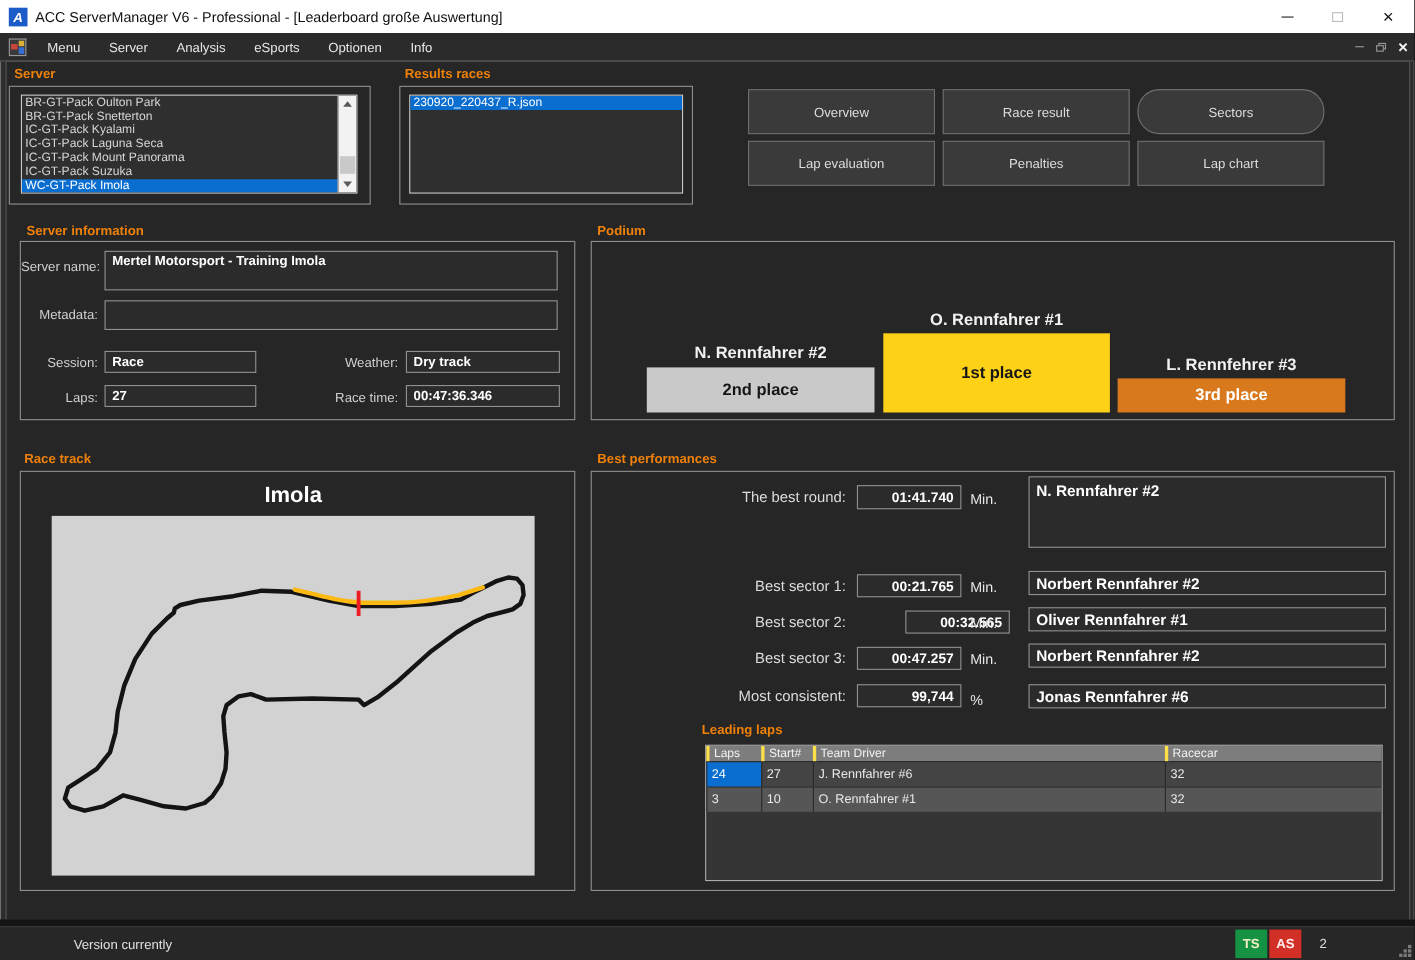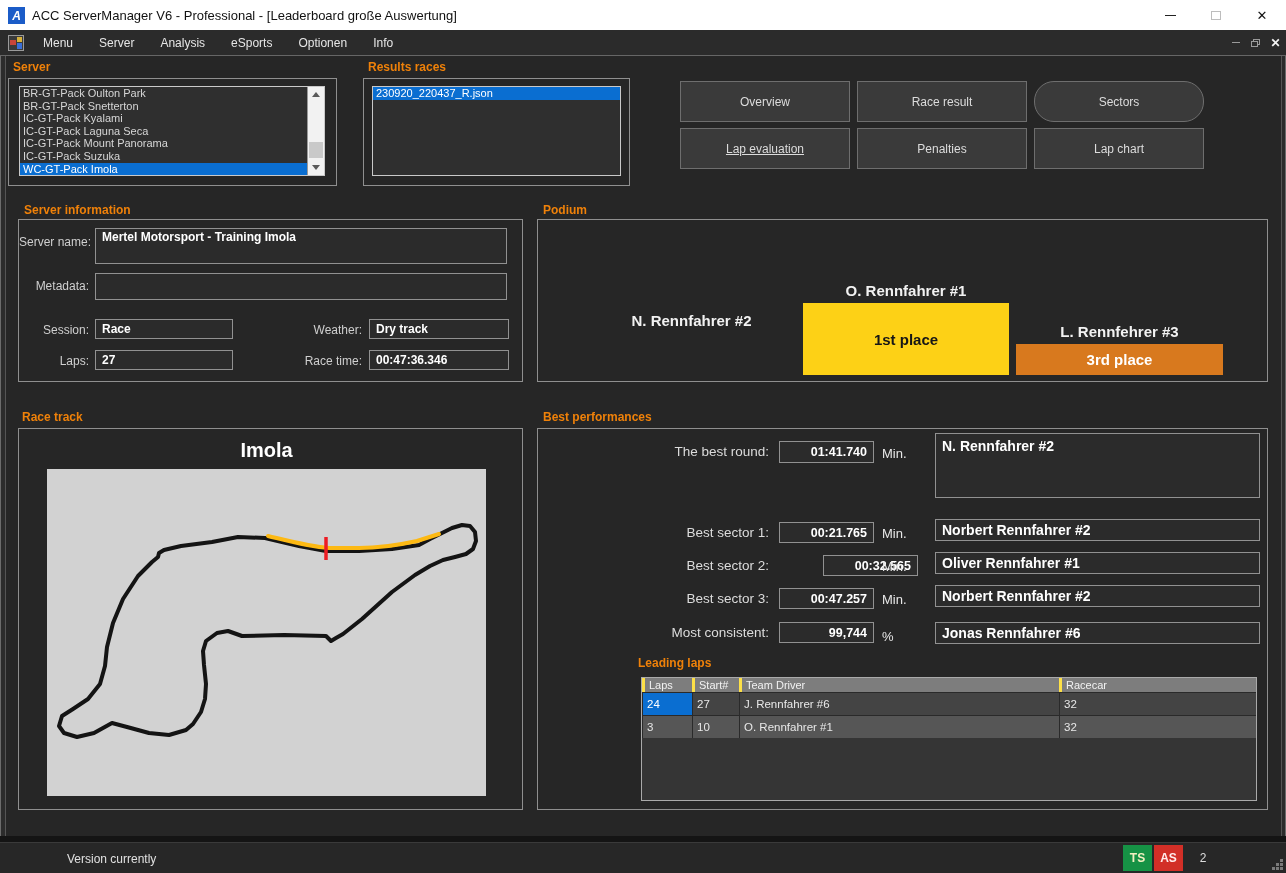--- a/index.html
+++ b/index.html
@@ -170,21 +170,21 @@
 
   <div class="group-label" style="left:368px;top:60px;">Results races</div>
   <div class="group-box" style="left:363px;top:78px;width:267px;height:108px;"></div>
   <div class="listbox" style="left:372px;top:86px;width:249px;height:90px;">
     <div class="list-item selected">230920_220437_R.json</div>
   </div>
 
   <div class="nav-btn" style="left:680px;top:81px;">Overview</div>
   <div class="nav-btn" style="left:857px;top:81px;">Race result</div>
   <div class="nav-btn" style="left:1034px;top:81px;border-radius:20px;">Sectors</div>
-  <div class="nav-btn" style="left:680px;top:128px;text-decoration:underline;">Lap evaluation</div>
+  <div class="nav-btn" style="left:680px;top:128px;">Lap evaluation</div>
   <div class="nav-btn" style="left:857px;top:128px;">Penalties</div>
   <div class="nav-btn" style="left:1034px;top:128px;">Lap chart</div>
 
   <div class="group-label" style="left:24px;top:203px;">Server information</div>
   <div class="group-box" style="left:18px;top:219px;width:505px;height:163px;">
     <div class="field-label" style="left:0;top:15px;width:70px;">Server name:</div>
     <div class="textbox" style="left:76px;top:8px;width:412px;height:36px;">Mertel Motorsport - Training Imola</div>
     <div class="field-label" style="left:0;top:59px;width:70px;">Metadata:</div>
     <div class="textbox" style="left:76px;top:53px;width:412px;height:27px;"></div>
     <div class="field-label" style="left:0;top:103px;width:70px;">Session:</div>
@@ -193,20 +193,21 @@
     <div class="textbox tb-center" style="left:350px;top:99px;width:140px;height:20px;">Dry track</div>
     <div class="field-label" style="left:0;top:134px;width:70px;">Laps:</div>
     <div class="textbox tb-center" style="left:76px;top:130px;width:138px;height:20px;">27</div>
     <div class="field-label" style="left:283px;top:134px;width:60px;">Race time:</div>
     <div class="textbox tb-center" style="left:350px;top:130px;width:140px;height:20px;">00:47:36.346</div>
   </div>
 
   <div class="group-label" style="left:543px;top:203px;">Podium</div>
   <div class="group-box" style="left:537px;top:219px;width:731px;height:163px;">
     <div class="podium-driver" style="left:50px;top:92px;width:207px;">N. Rennfahrer #2</div>
+    <div class="podium-step p-silver" style="left:50px;top:114px;width:207px;height:41px;">2nd place</div>
     <div class="podium-driver" style="left:265px;top:62px;width:206px;">O. Rennfahrer #1</div>
     <div class="podium-step p-gold" style="left:265px;top:83px;width:206px;height:72px;">1st place</div>
     <div class="podium-driver" style="left:478px;top:103px;width:207px;">L. Rennfehrer #3</div>
     <div class="podium-step p-bronze" style="left:478px;top:124px;width:207px;height:31px;">3rd place</div>
   </div>
 
   <div class="group-label" style="left:22px;top:410px;">Race track</div>
   <div class="group-box" style="left:18px;top:428px;width:505px;height:382px;">
     <div class="track-title" style="left:28px;top:10px;width:439px;">Imola</div>
     <div class="track-canvas" style="left:28px;top:40px;width:439px;height:327px;">

